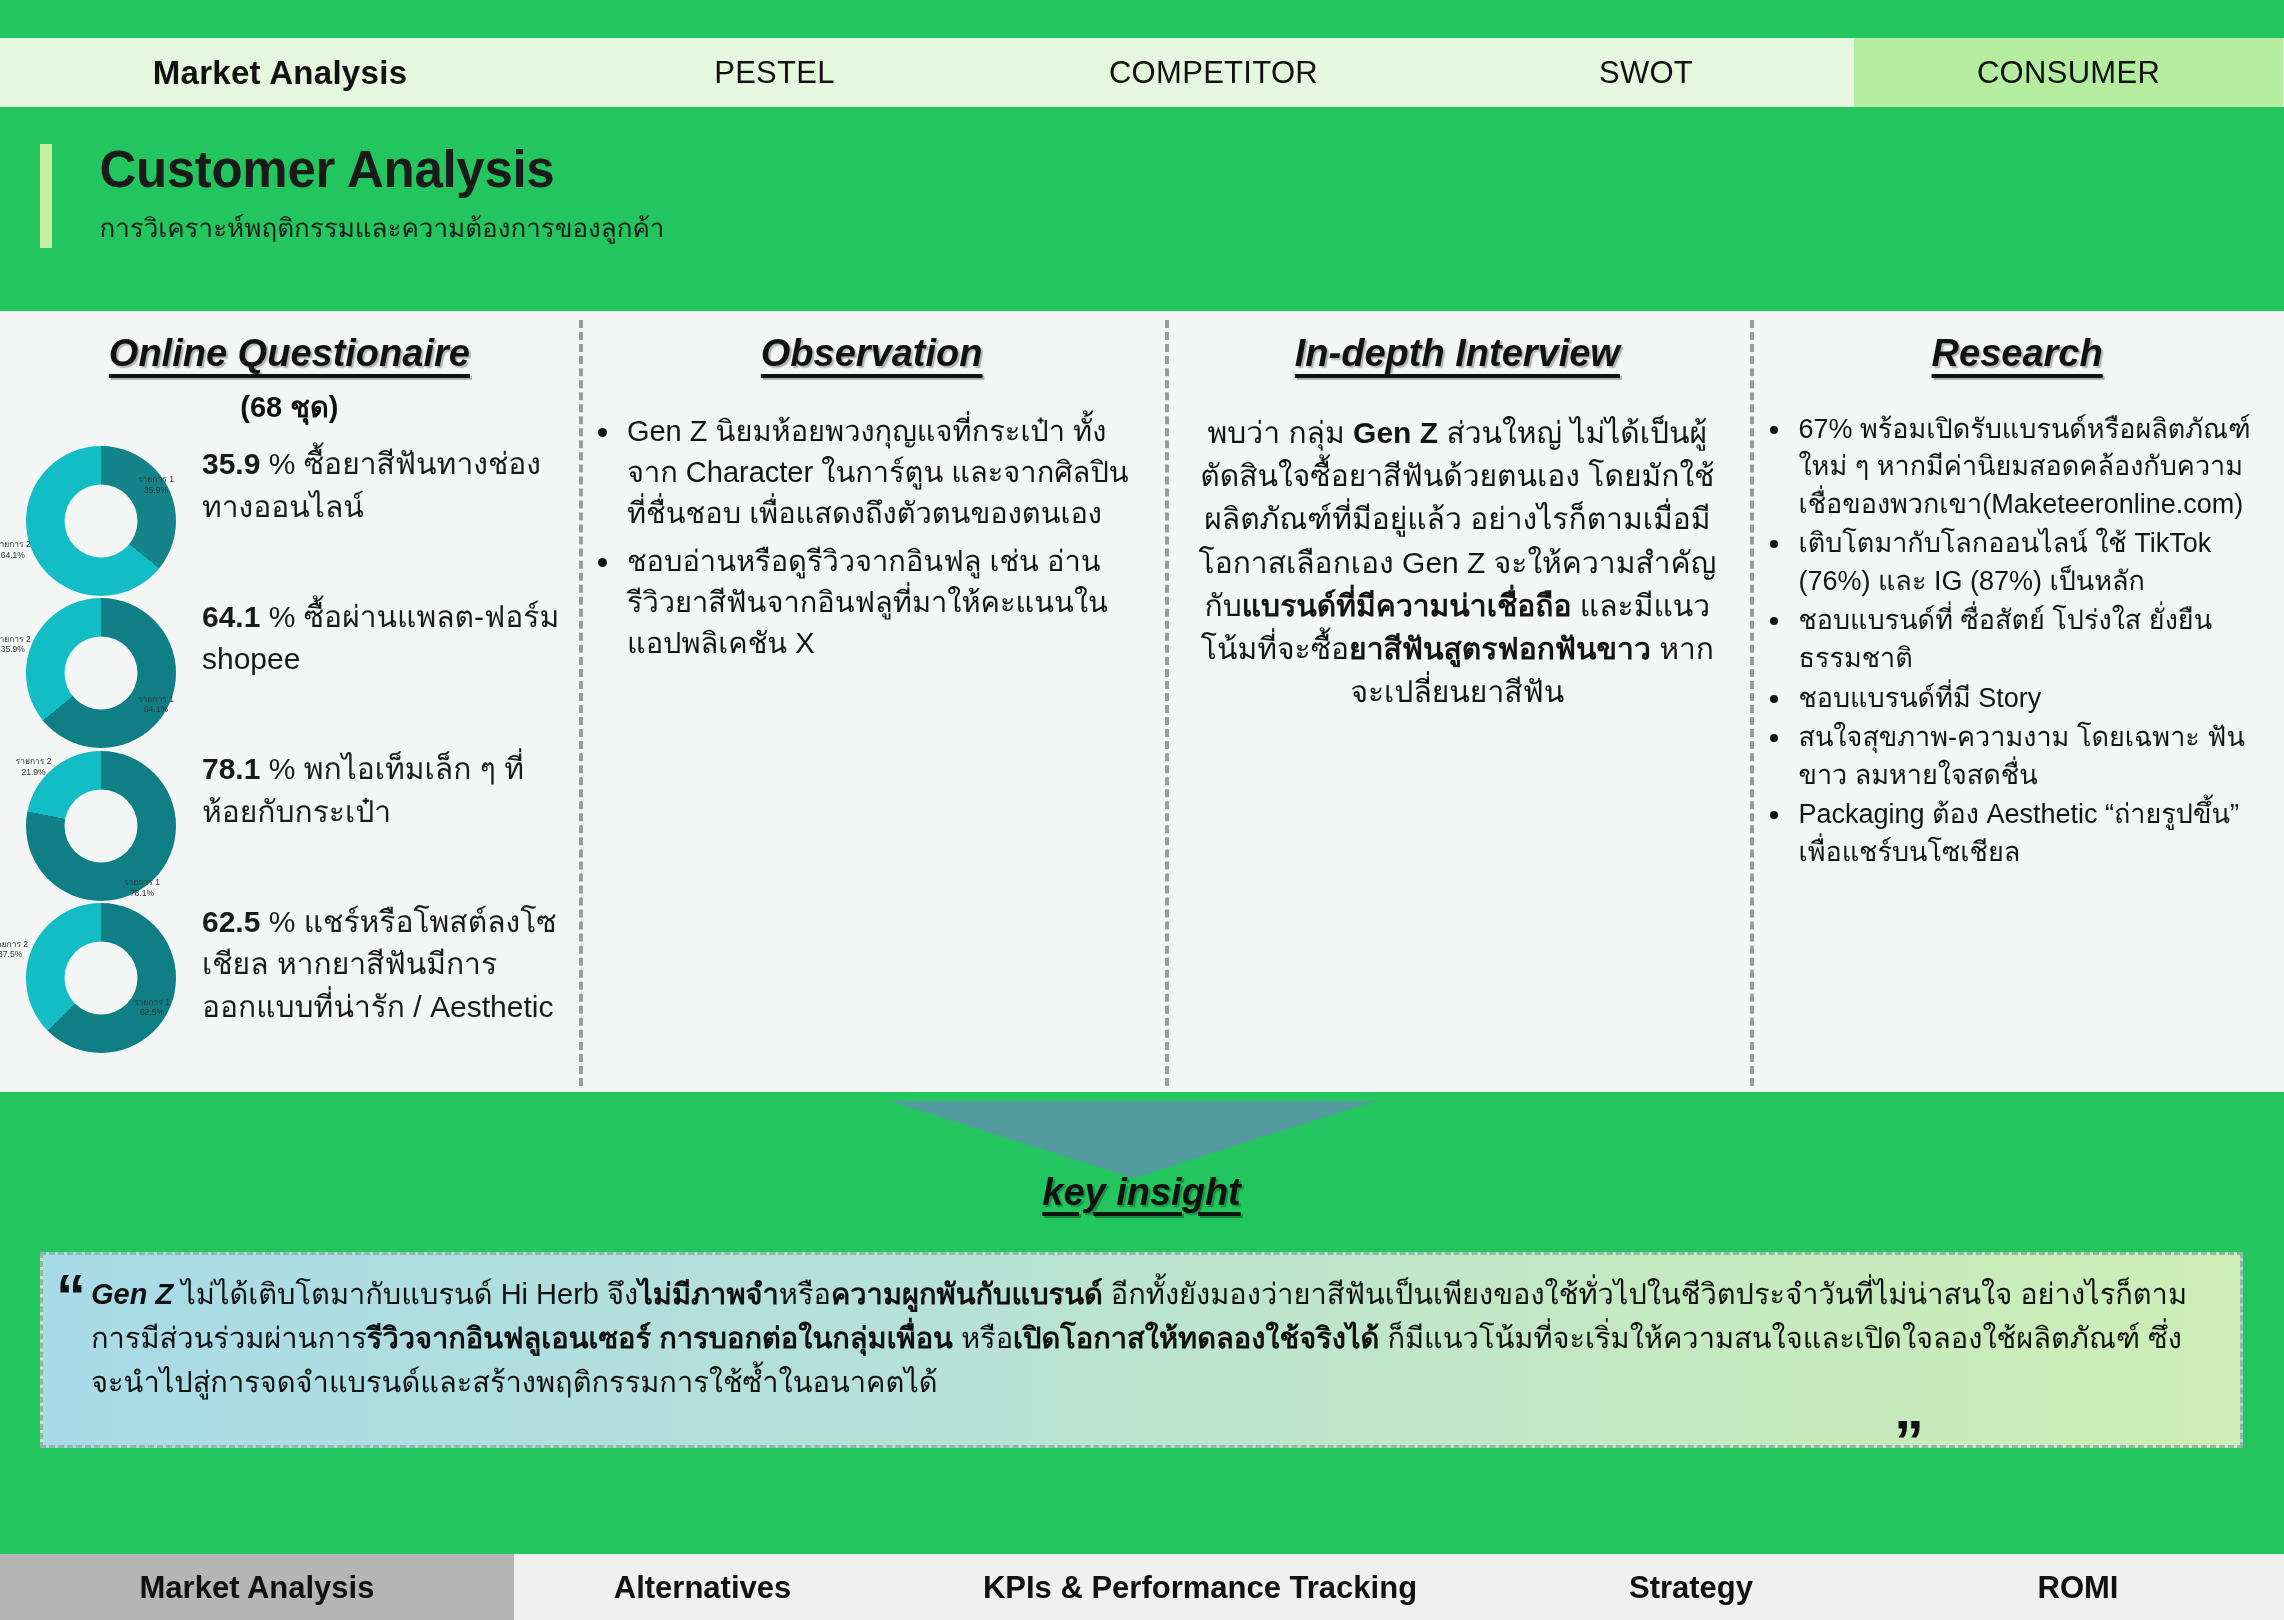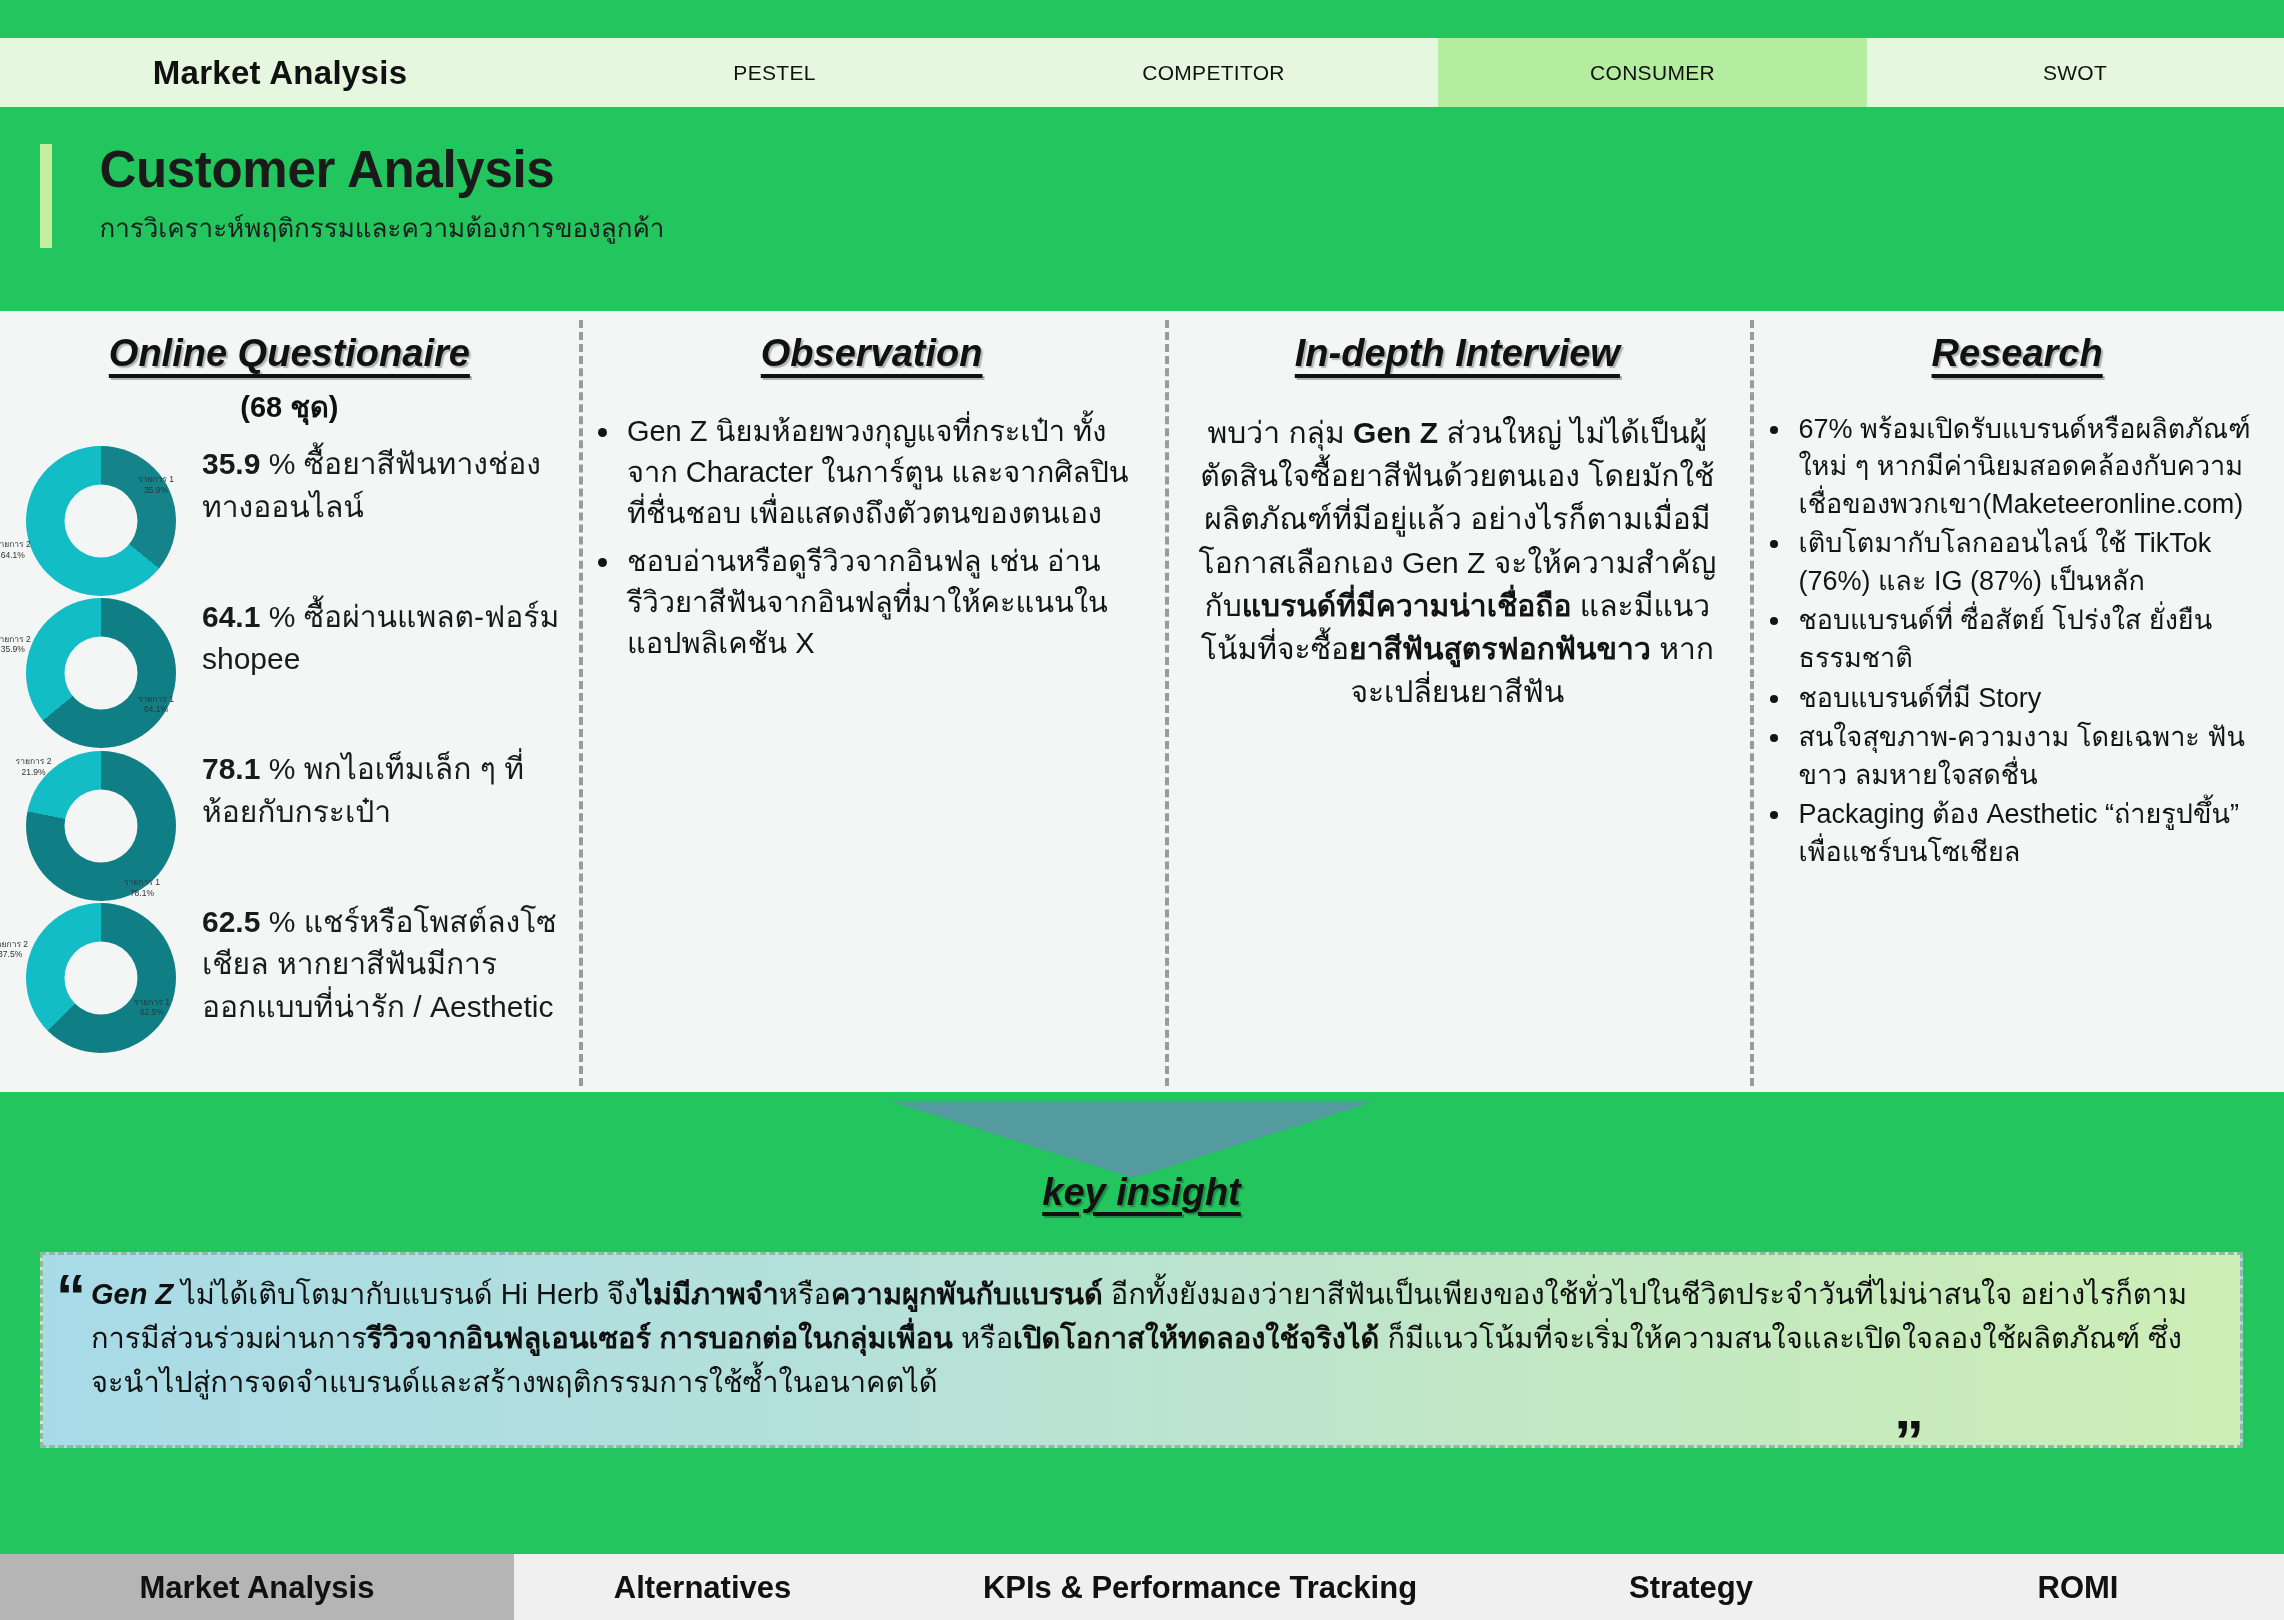--- a/index.html
+++ b/index.html
@@ -13,21 +13,21 @@
 
   
   .topnav {
     position: absolute; left: 0; top: 38px;
     width: 2284px; height: 69px;
     background: #e6f7df;
     display: flex; align-items: stretch;
   }
   .topnav .cell {
     display: flex; align-items: center; justify-content: center;
-    font-size: 21px; color: #111;
+    font-size: 31px; color: #111;
     letter-spacing: 0.3px;
   }
   .topnav .cell.brand { width: 560px; font-weight: 700; font-size: 33px; }
   .topnav .cell.t1 { width: 429px; }
   .topnav .cell.t2 { width: 449px; }
   .topnav .cell.t3 { width: 429px; background: #b4eda0; }
   .topnav .cell.t4 { width: 416px; }
 
   
   .title-wrap { position: absolute; left: 40px; top: 144px; display: flex; }
@@ -164,22 +164,22 @@
 </style>
 </head>
 <body>
 
 <div class="slide">
 
   <div class="topnav">
     <div class="cell brand">Market Analysis</div>
     <div class="cell t1">PESTEL</div>
     <div class="cell t2">COMPETITOR</div>
+    <div class="cell t4">SWOT</div>
     <div class="cell t3">CONSUMER</div>
-    <div class="cell t4">SWOT</div>
   </div>
 
   <div class="title-wrap">
     <div class="title-bar"></div>
     <div class="title-texts">
       <div class="page-title">Customer Analysis</div>
       <div class="page-sub">การวิเคราะห์พฤติกรรมและความต้องการของลูกค้า</div>
     </div>
   </div>
 

